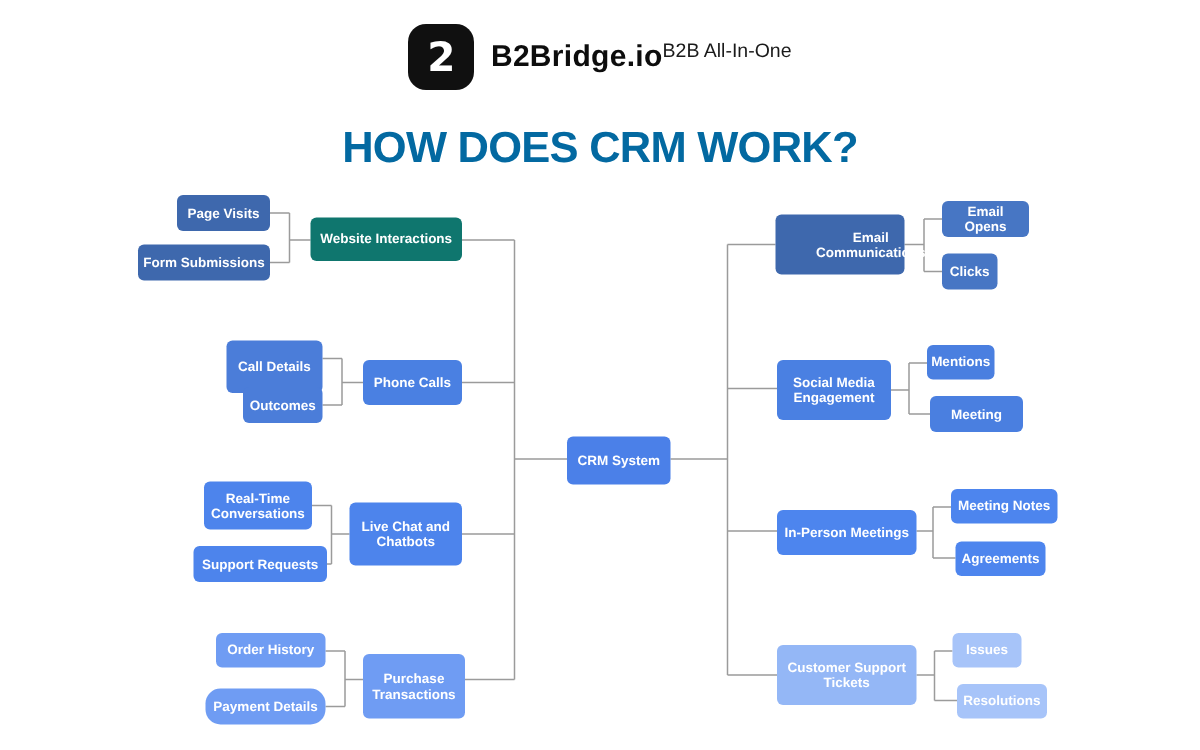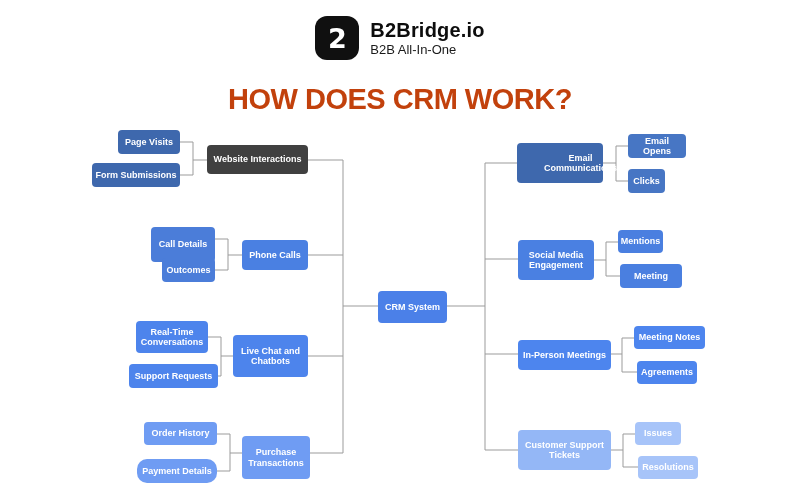--- a/index.html
+++ b/index.html
@@ -16,29 +16,29 @@
   .header{
     position:absolute;top:16px;left:0;width:800px;
     display:flex;align-items:center;justify-content:center;gap:11px;
   }
   .logo-badge{
     width:44px;height:44px;border-radius:12px;
     display:flex;align-items:center;justify-content:center;
     color:#ffffff;font-size:27px;font-weight:800;
     font-family:"DejaVu Sans", sans-serif;
   }
-  .brand-text{display:flex;flex-direction:column;justify-content:center;}
+  .brand-text{display:flex;flex-direction:row;justify-content:center;}
   .brand-name{font-size:20px;font-weight:800;color:#0d0d0d;line-height:24px;letter-spacing:.2px;}
   .brand-tagline{font-size:13px;font-weight:400;color:#1a1a1a;line-height:16px;}
 
   
   .page-title{
     position:absolute;top:83px;left:0;width:800px;
     text-align:center;
-    font-size:29px;font-weight:800;color:#c2410c;
+    font-size:29px;font-weight:800;color:#0369a1;
     letter-spacing:-0.5px;
   }
 
   
   .wires{position:absolute;left:0;top:0;width:800px;height:500px;}
 
   
   .node{
     position:absolute;box-sizing:border-box;
     display:flex;align-items:center;justify-content:center;
@@ -76,21 +76,21 @@
     <path d="M217,434 H230 M217,471 H230 M230,434 V471 M230,453 H242"></path>
 
     <path d="M603,163 H616 M616,146 V181 M616,146 H628 M616,181 H628"></path>
     <path d="M594,260 H606 M606,242 V276 M606,242 H618 M606,276 H620"></path>
     <path d="M611,354 H622 M622,338 V372 M622,338 H634 M622,372 H637"></path>
     <path d="M611,450 H623 M623,434 V467 M623,434 H635 M623,467 H638"></path>
   </svg>
 
   <div class="node" style="left: 378px; top: 291px; width: 69px; height: 32px; background-color: rgb(75, 128, 232);">CRM System</div>
 
-  <div class="node" style="left: 207px; top: 145px; width: 101px; height: 29px; background-color: #404040;">Website Interactions</div>
+  <div class="node" style="left: 207px; top: 145px; width: 101px; height: 29px; background-color: #0f766e;">Website Interactions</div>
   <div class="node" style="left: 242px; top: 240px; width: 66px; height: 30px; background-color: rgb(74, 128, 226);">Phone Calls</div>
   <div class="node" style="left: 233px; top: 335px; width: 75px; height: 42px; background-color: rgb(77, 132, 236);">Live Chat and Chatbots</div>
   <div class="node" style="left: 242px; top: 436px; width: 68px; height: 43px; background-color: rgb(111, 156, 243);">Purchase Transactions</div>
 
   <div class="node" style="left: 118px; top: 130px; width: 62px; height: 24px; background-color: rgb(62, 104, 173);">Page Visits</div>
   <div class="node" style="left: 92px; top: 163px; width: 88px; height: 24px; background-color: rgb(62, 104, 173);">Form Submissions</div>
   <div class="node" style="left: 151px; top: 227px; width: 64px; height: 35px; background-color: rgb(75, 125, 217);">Call Details</div>
   <div class="node" style="left: 162px; top: 258px; width: 53px; height: 24px; background-color: rgb(75, 125, 217);">Outcomes</div>
   <div class="node" style="left: 136px; top: 321px; width: 72px; height: 32px; background-color: rgb(77, 132, 236);">Real-Time Conversations</div>
   <div class="node" style="left: 129px; top: 364px; width: 89px; height: 24px; background-color: rgb(77, 132, 236);">Support Requests</div>

